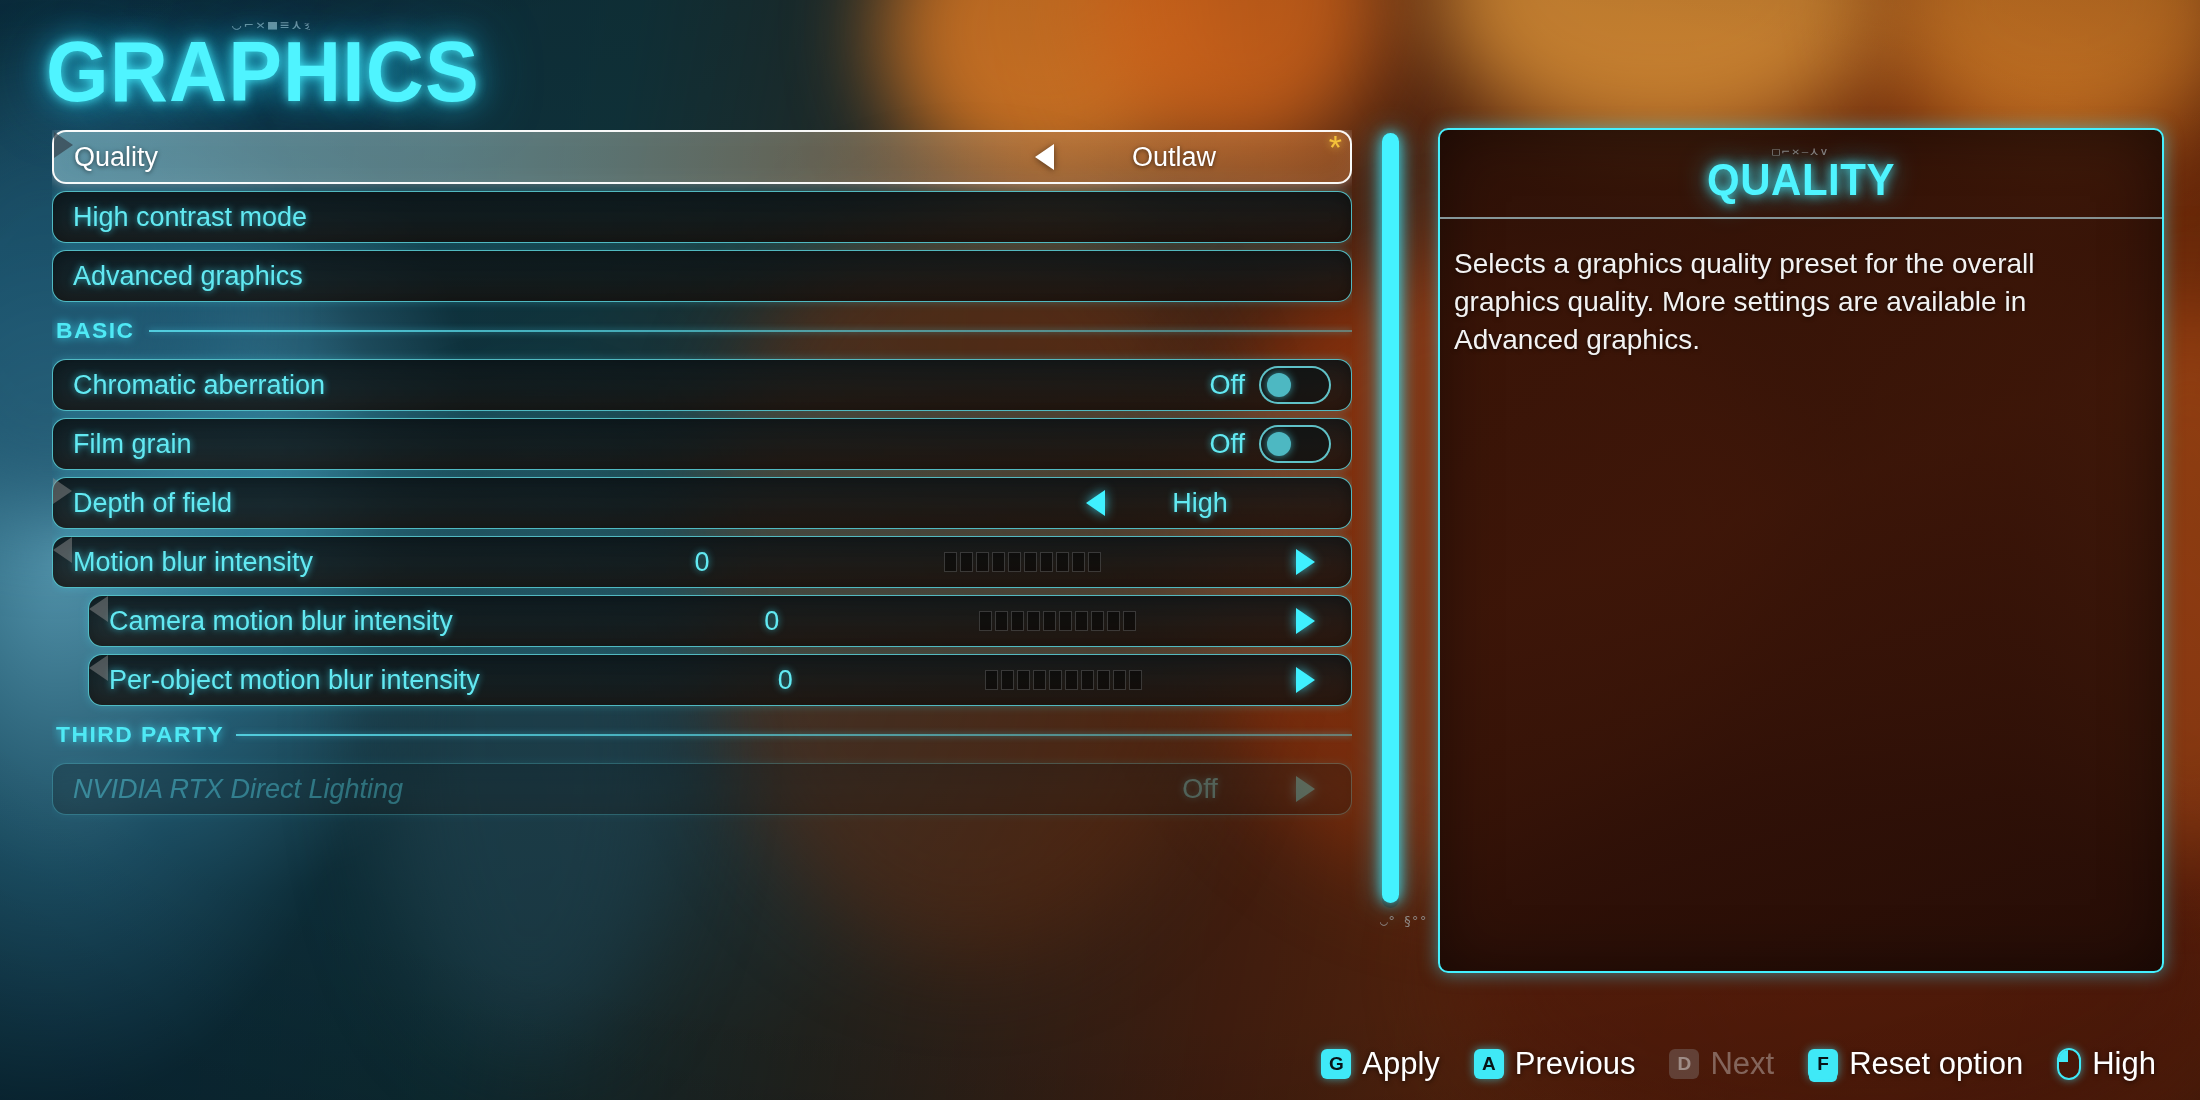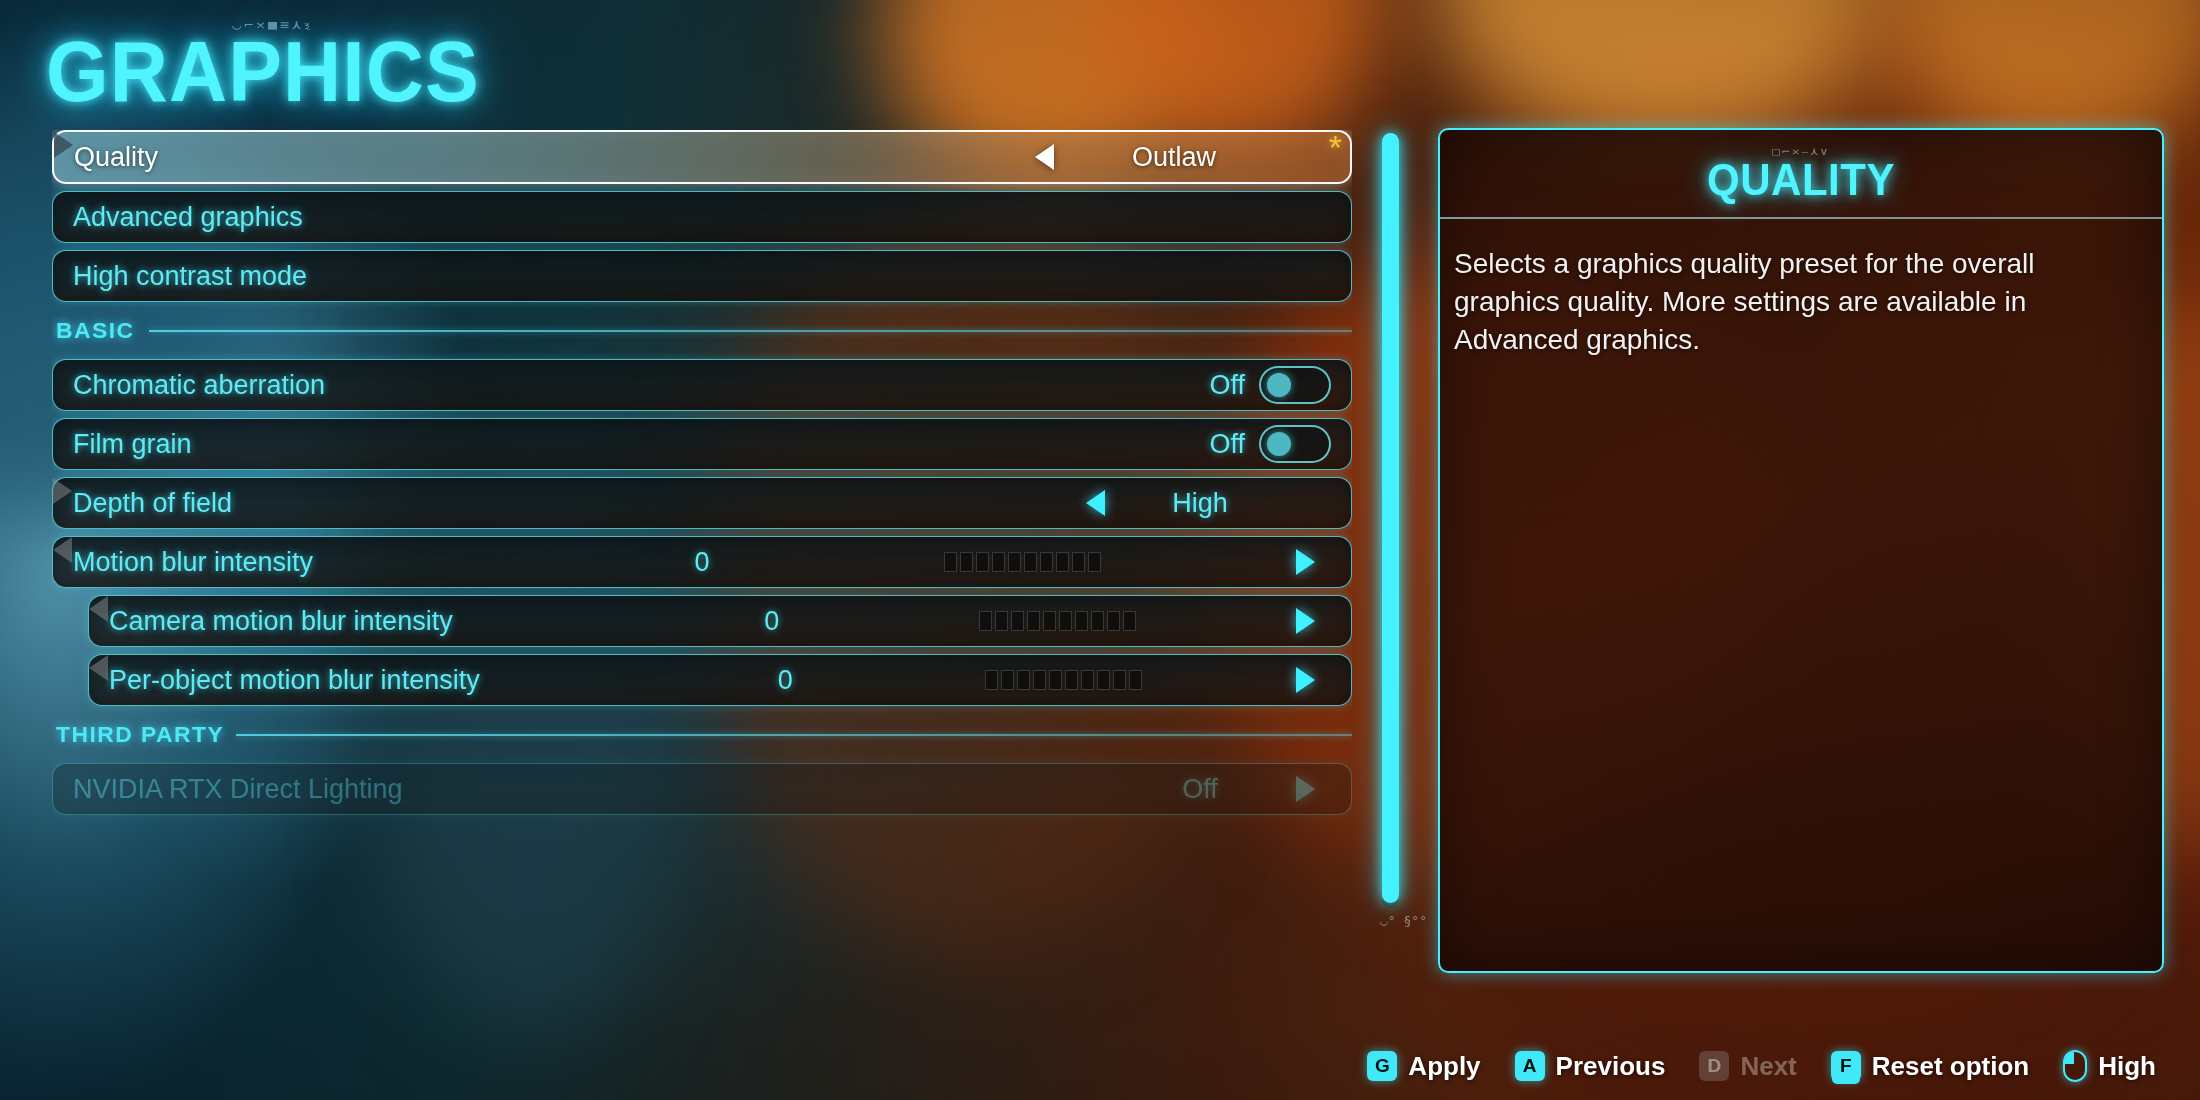--- a/index.html
+++ b/index.html
@@ -100,21 +100,21 @@
         rgba(128,165,168,.66) 30%,
         rgba(150,145,125,.58) 55%,
         rgba(185,130,80,.50) 75%,
         rgba(210,125,60,.45) 100%);
     box-shadow:0 0 14px rgba(255,255,255,.45), inset 0 0 26px rgba(255,255,255,.06);
     height:54px;
   }
   .row.selected .label{ color:#ffffff; text-shadow:0 1px 4px rgba(0,0,0,.55); }
 
   .row.faded{ opacity:.32; }
-  .row.faded .label{ text-shadow:none; }
+  .row.faded .label{ text-shadow:none;font-style:italic; }
 
   .spacer{ flex:1 1 auto; }
 
   
   .value{
     font-size:27px; color:#62e9f2;
     text-shadow:0 0 7px rgba(60,225,245,.75);
     min-width:150px; text-align:center;
   }
   .selected .value{ color:#ffffff; text-shadow:0 1px 4px rgba(0,0,0,.6); min-width:200px; }
@@ -263,23 +263,22 @@
     border-radius:6px;
     background:#3fe9f7;
     color:#081418;
     font-size:19px; font-weight:bold;
     display:flex; align-items:center; justify-content:center;
     box-shadow:0 0 10px rgba(60,230,250,.6);
   }
   .key.disabled{ background:rgba(150,150,150,.32); color:rgba(235,235,235,.45); box-shadow:none; }
   .key.underline{ box-shadow:0 0 10px rgba(60,230,250,.6), 0 4px 0 -1px #3fe9f7; }
   .hint-label{
-    font-size:26px; color:#ffffff;
+    font-size:31px; color:#ffffff;
     text-shadow:0 1px 5px rgba(0,0,0,.7);
-    font-weight:bold;
   }
   .hint.disabled .hint-label{ color:rgba(225,225,225,.38); text-shadow:none; }
 
   .mouse-icon{
     width:24px; height:32px;
     border:2.4px solid #3fe9f7;
     border-radius:12px;
     position:relative;
     box-shadow:0 0 9px rgba(60,230,250,.6);
   }
@@ -323,25 +322,25 @@
         <div class="arrow-slot">
           <div class="arrow left"></div>
         </div>
         <div class="value">Outlaw</div>
         <div class="arrow-slot">
           <div class="arrow right dim"></div>
         </div>
         <div style="position: absolute; right: 8px; top: -2px; color: rgb(245, 194, 58); font-size: 34px; line-height: 1; text-shadow: rgba(245, 194, 58, 0.8) 0px 0px 8px;">*</div>
       </div>
       <div class="row">
+        <div class="label">High contrast mode</div>
+        <div class="spacer"></div>
+      </div>
+      <div class="row">
         <div class="label">Advanced graphics</div>
-        <div class="spacer"></div>
-      </div>
-      <div class="row">
-        <div class="label">High contrast mode</div>
         <div class="spacer"></div>
       </div>
       <div class="section">
         <div class="sec-label">BASIC</div>
         <div class="sec-rule"></div>
       </div>
       <div class="row">
         <div class="label">Chromatic aberration</div>
         <div class="spacer"></div>
         <div class="value" style="min-width: auto;">Off</div>

